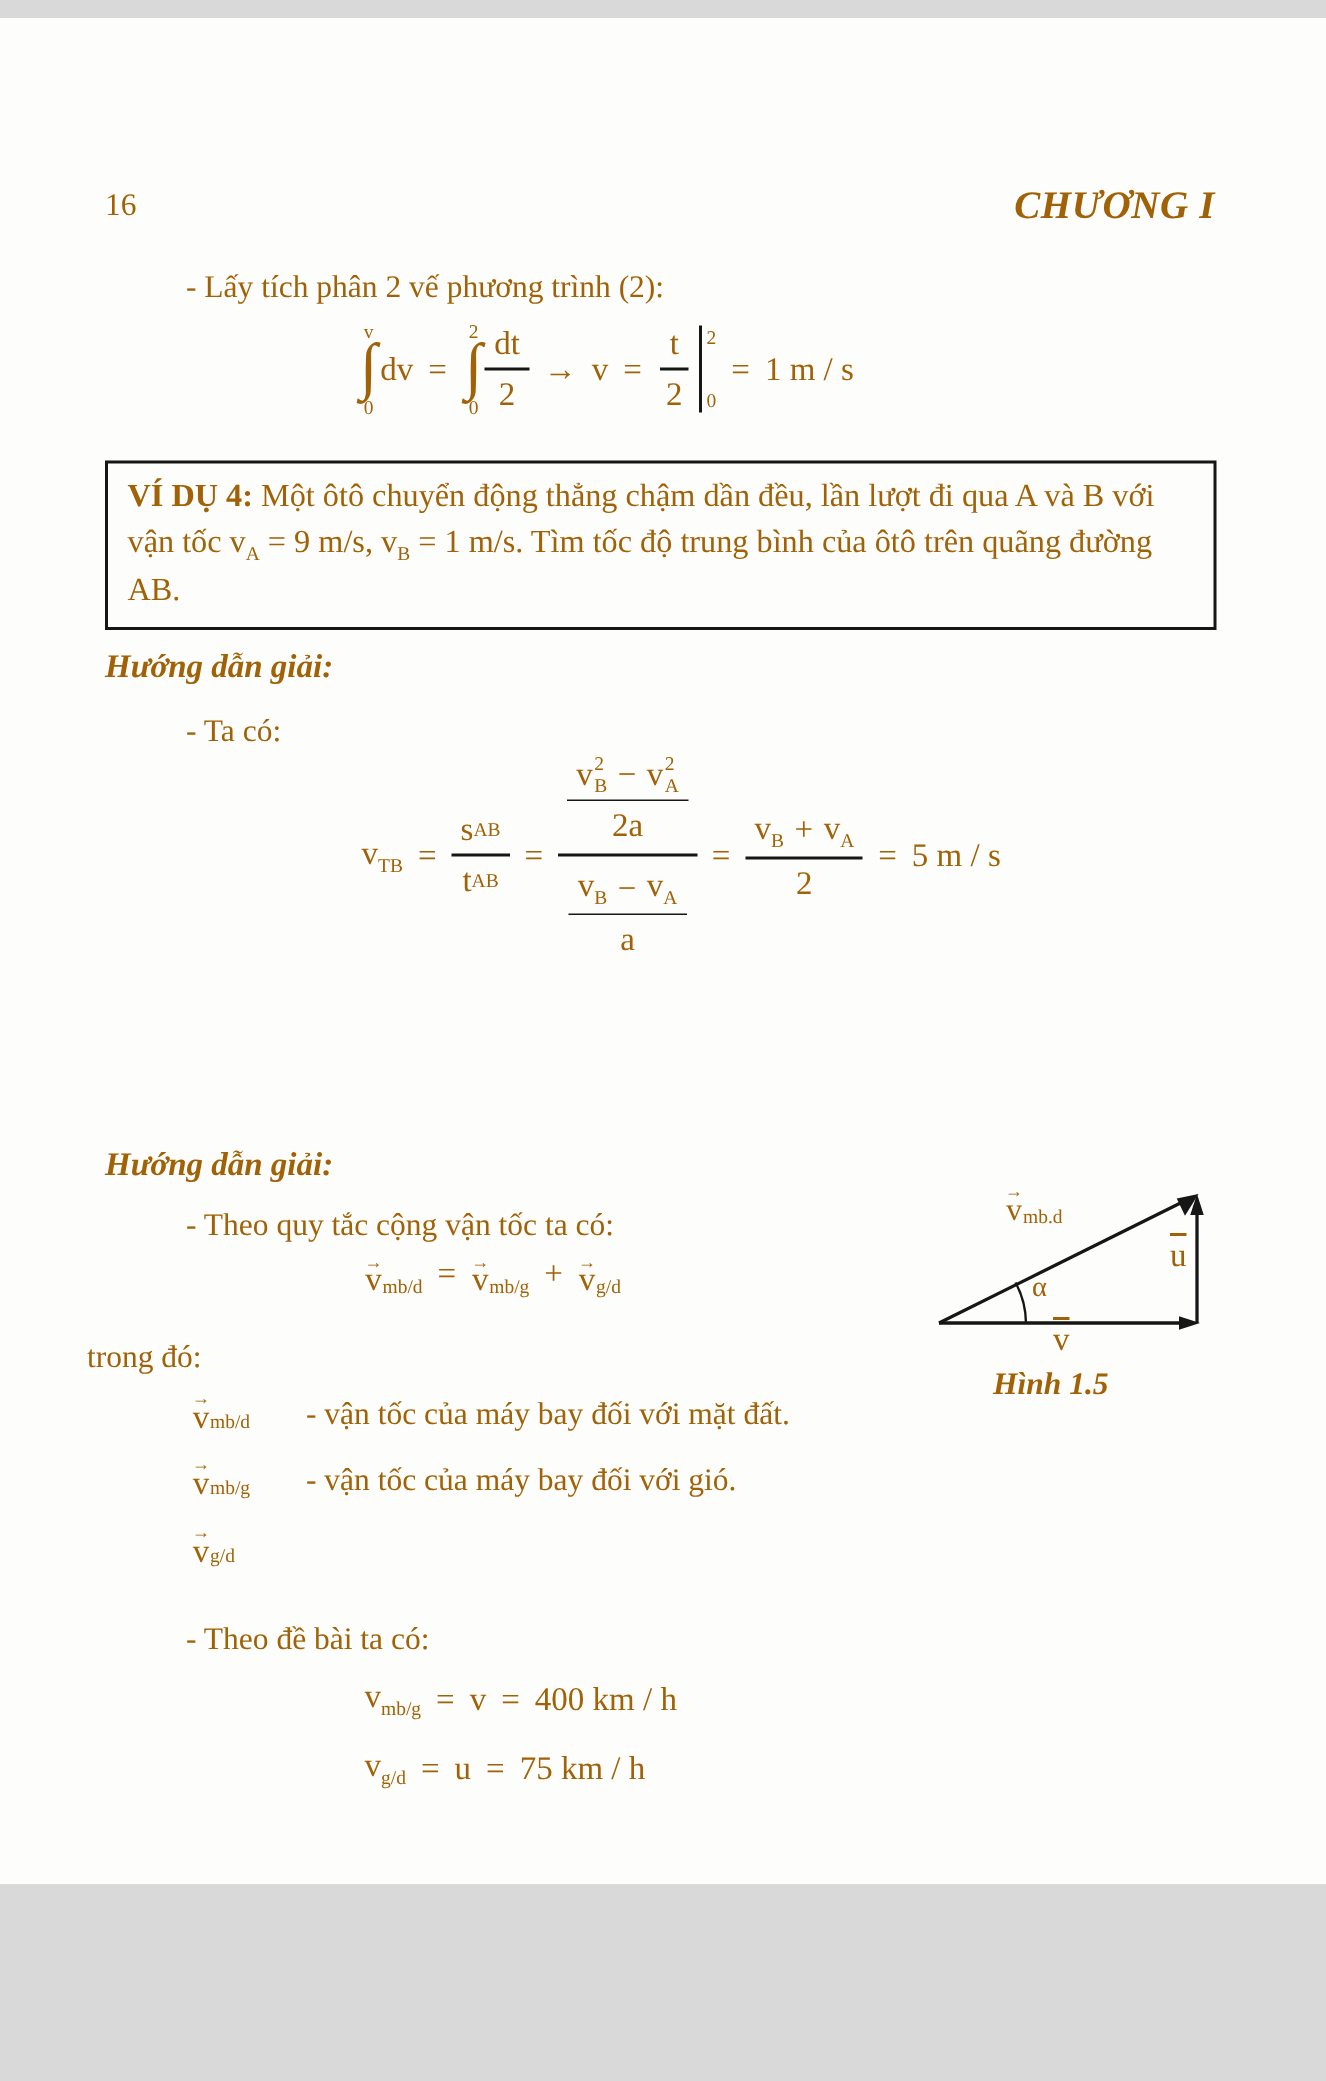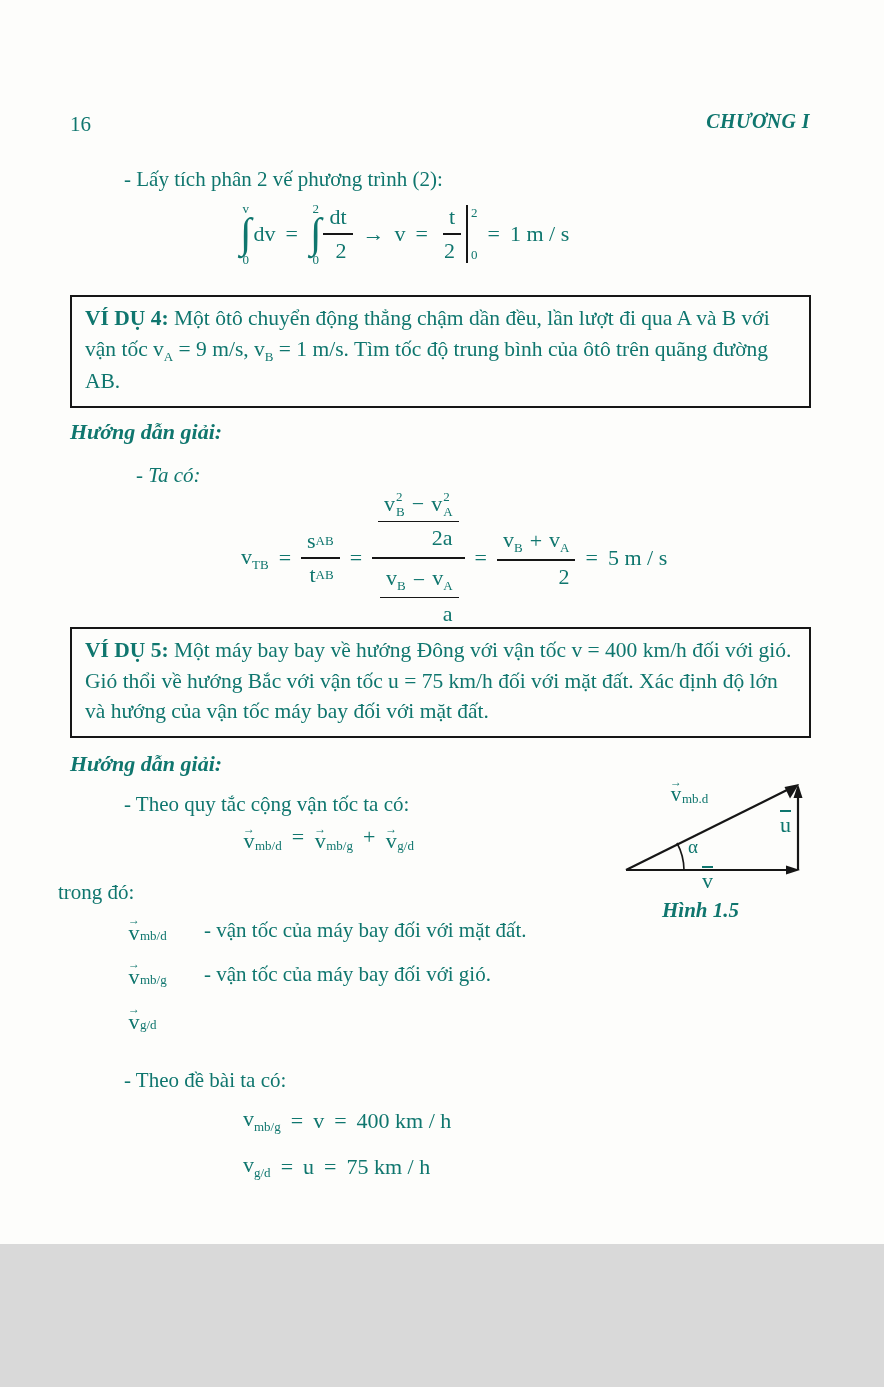--- a/index.html
+++ b/index.html
@@ -1,32 +1,32 @@
 <!DOCTYPE html>
 <html><head>
 <meta charset="utf-8">
 <style>
   * { margin:0; padding:0; box-sizing:border-box; }
   html,body { background:#d9d9d9; }
-  .page { position:relative; width:884px; height:1244px; margin:0 auto; background:#fdfdfb;
-          font-family:"Liberation Serif","DejaVu Serif",serif; color:#0f766e; overflow:hidden; }
+  .page { position:relative; width:884px; height:1244px; margin:12px auto; background:#fdfdfb;
+          font-family:"Liberation Serif","DejaVu Serif",serif; color:#a16207; overflow:hidden; }
   .abs { position:absolute; }
   .t { font-size:21px; line-height:1.42; }
-  .chapter { font-style:italic; font-weight:bold; font-size:20px; letter-spacing:.4px; }
+  .chapter { font-style:italic; font-weight:bold; font-size:26px; letter-spacing:.4px; }
   .bi { font-weight:bold; font-style:italic; font-size:22px; }
   .vd-box { position:absolute; left:70px; width:741px; border:2px solid #161616;
             padding:6px 13px 9px; font-size:21.5px; line-height:1.42; background:#fdfdfb; }
   .vd-box .lbl { font-weight:bold; }
   sub { font-size:13px; }
   .math { position:absolute; display:flex; align-items:center; font-size:22px; white-space:nowrap; }
   .math .op { margin:0 10px; }
   .opx { margin:0 7px; }
   .tok2 { display:inline-flex; align-items:center; }
   .tok2 sub { align-self:flex-end; transform:translateY(5px); }
-  .frac { display:inline-flex; flex-direction:column; align-items:flex-end; }
+  .frac { display:inline-flex; flex-direction:column; align-items:center; }
   .fnum { display:flex; align-items:center; justify-content:center; padding:0 6px 3px; border-bottom:2px solid #161616; }
   .fden { display:flex; align-items:center; justify-content:center; padding:3px 6px 0; }
   .frac.inner .fnum { border-bottom-width:1.8px; }
   .frac.big > .fnum { padding-bottom:6px; }
   .frac.big > .fden { padding-top:6px; }
   .intgrp { display:inline-flex; flex-direction:column; align-items:center; line-height:1; }
   .ilim { font-size:13px; line-height:1; }
   .isign { font-size:42px; line-height:.85; padding:1px 2px; }
   .evalbar { display:inline-flex; height:58px; margin-left:5px; }
   .evalbar .rule { width:2px; background:#161616; }
@@ -88,21 +88,21 @@
     <span class="op">=</span>
     <span>1 m / s</span>
   </div>
 
   <div class="vd-box" style="top:295px;">
     <span class="lbl">VÍ DỤ 4:</span>
     <span>Một ôtô chuyển động thẳng chậm dần đều, lần lượt đi qua A và B với vận tốc v</span><sub>A</sub><span> = 9 m/s, v</span><sub>B</sub><span> = 1 m/s. Tìm tốc độ trung bình của ôtô trên quãng đường AB.</span>
   </div>
 
   <span class="abs bi" style="left:70px;top:419px;">Hướng dẫn giải:</span>
-  <span class="abs t" style="left:136px;top:461px;font-style:italic;">- Ta có:</span>
+  <span class="abs t" style="left:124px;top:461px;">- Ta có:</span>
 
   <div class="math" style="left:241px;top:489px;">
     <span><span>v</span><sub>TB</sub></span>
     <span class="op">=</span>
     <span class="frac">
       <span class="fnum">
           <span>s</span>
           <sub>AB</sub>
         </span>
       <span class="fden">
@@ -151,24 +151,20 @@
         <span><span>v</span><sub>B</sub></span>
         <span class="opx">+</span>
         <span><span>v</span><sub>A</sub></span>
       </span>
       <span class="fden">2</span>
     </span>
     <span class="op">=</span>
     <span>5 m / s</span>
   </div>
 
-  <div class="vd-box" style="top:627px;">
-    <span class="lbl">VÍ DỤ 5:</span>
-    <span>Một máy bay bay về hướng Đông với vận tốc v = 400 km/h đối với gió. Gió thổi về hướng Bắc với vận tốc u = 75 km/h đối với mặt đất. Xác định độ lớn và hướng của vận tốc máy bay đối với mặt đất.</span>
-  </div>
 
   <span class="abs bi" style="left:70px;top:751px;">Hướng dẫn giải:</span>
   <span class="abs t" style="left:124px;top:790px;">- Theo quy tắc cộng vận tốc ta có:</span>
 
   <div class="math" style="left:243px;top:824px;">
     <span class="tok2">
         <span class="vec">
           <span class="varr">→</span>
           <span>v</span>
         </span>

